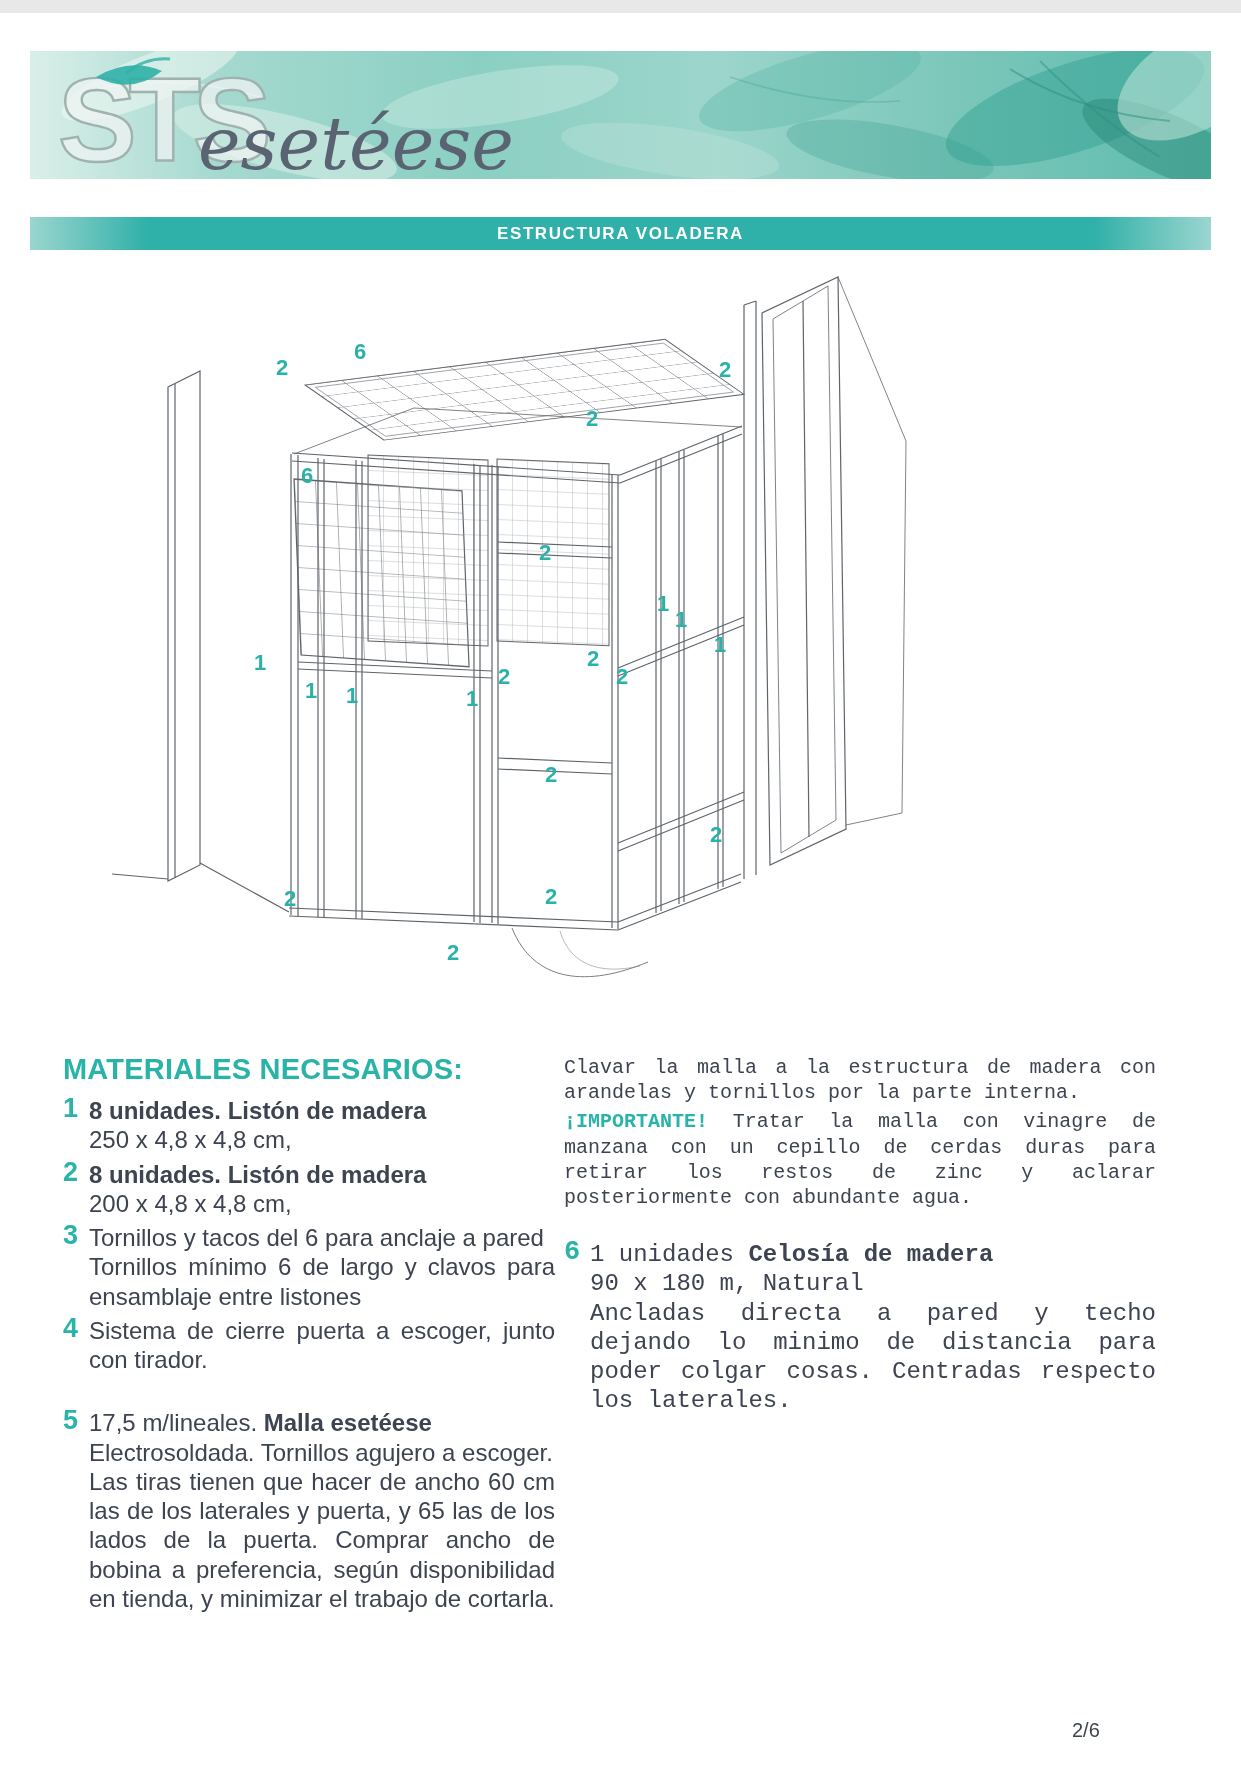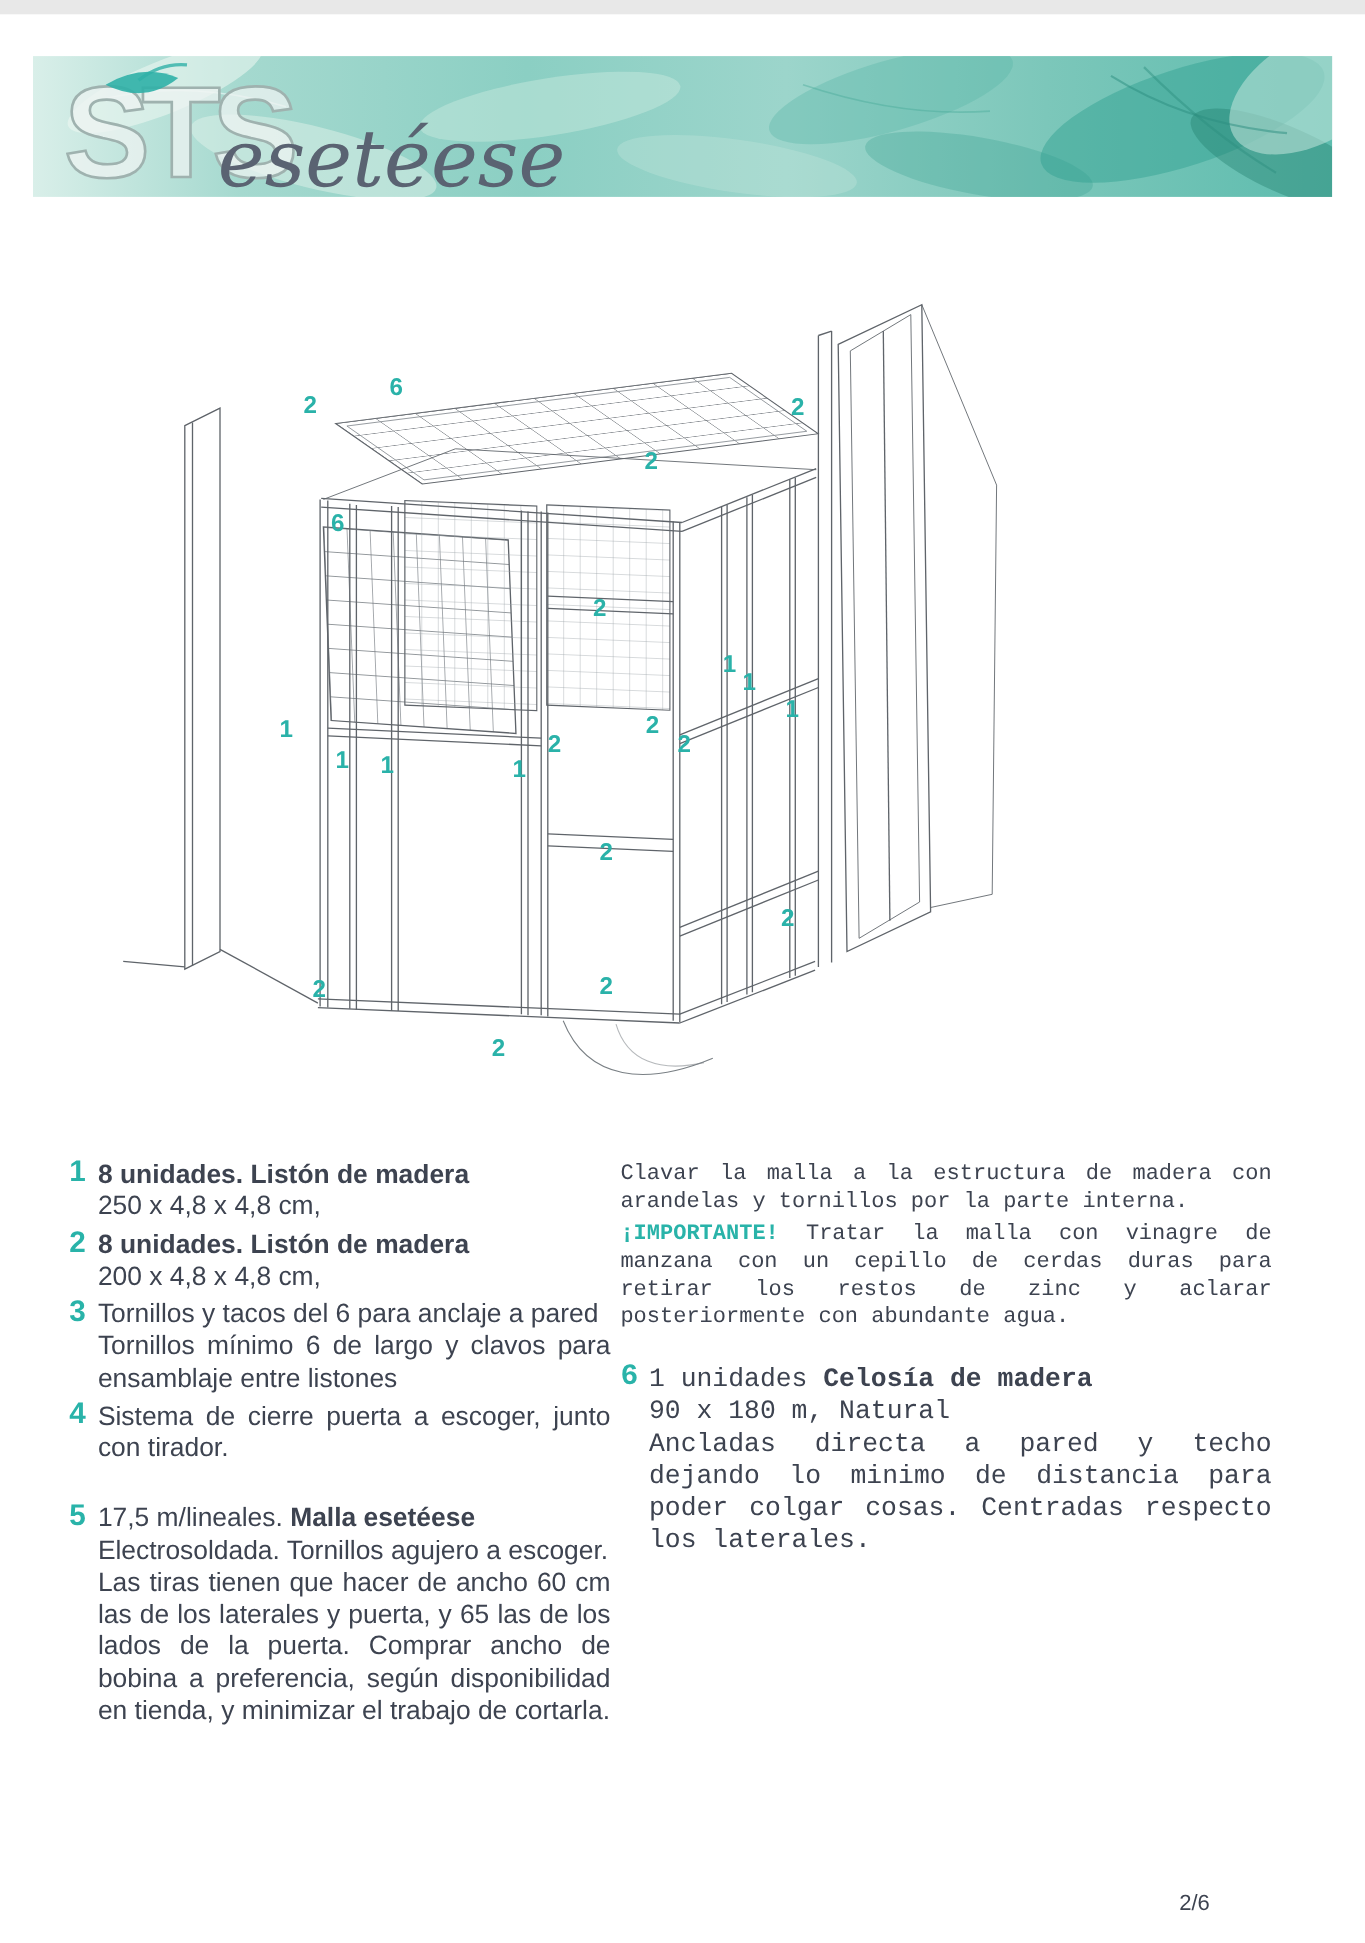--- a/index.html
+++ b/index.html
@@ -65,20 +65,23 @@
       </g>
     </svg>
     <svg class="logo-layer" width="620" height="128" viewBox="0 0 620 128">
       <text x="28" y="110" font-family="Liberation Sans, sans-serif" font-weight="700" font-size="118" fill="#eef3f2" fill-opacity="0.75" stroke="#9fb2af" stroke-width="2.4" letter-spacing="-8">STS</text>
       <path d="M66 26 q34 -20 66 -6 q-30 24 -66 6 Z" fill="#2fb0a7" opacity="0.9"></path>
       <path d="M96 22 q20 -16 44 -14" stroke="#2fb0a7" stroke-width="3" fill="none" opacity="0.8"></path>
       <text x="168" y="118" font-family="DejaVu Serif, serif" font-style="italic" font-size="72" fill="#5a6372">esetéese</text>
     </svg>
   </div>
 
+  <div class="title-banner">
+    <span>ESTRUCTURA VOLADERA</span>
+  </div>
 
   <svg class="diagram" viewBox="0 245 1241 790">
     <defs>
       <pattern id="pat-mesh" width="15" height="15" patternUnits="userSpaceOnUse">
         <path d="M15 0 H0 V15" fill="none" stroke="#9aa0a5" stroke-width="0.7"></path>
       </pattern>
       <pattern id="pat-lattice-roof" width="36" height="22" patternUnits="userSpaceOnUse">
         <path d="M36 0 H0 V22" fill="none" stroke="#6a7076" stroke-width="1.3"></path>
       </pattern>
       <pattern id="pat-lattice-wall" width="21" height="22" patternUnits="userSpaceOnUse">
@@ -198,20 +201,21 @@
         <text x="616" y="671" class="dlabel">2</text>
         <text x="545" y="769" class="dlabel">2</text>
         <text x="710" y="829" class="dlabel">2</text>
         <text x="284" y="893" class="dlabel">2</text>
         <text x="545" y="891" class="dlabel">2</text>
         <text x="447" y="947" class="dlabel">2</text>
       </g>
   </svg>
 
   <div class="materials">
+    <h2>MATERIALES NECESARIOS:</h2>
 
     <div class="item">
       <div class="num">1</div>
       <div class="body">
         <div class="b">8 unidades. Listón de madera</div>
         <div>250 x 4,8 x 4,8 cm,</div>
       </div>
     </div>
 
     <div class="item">

